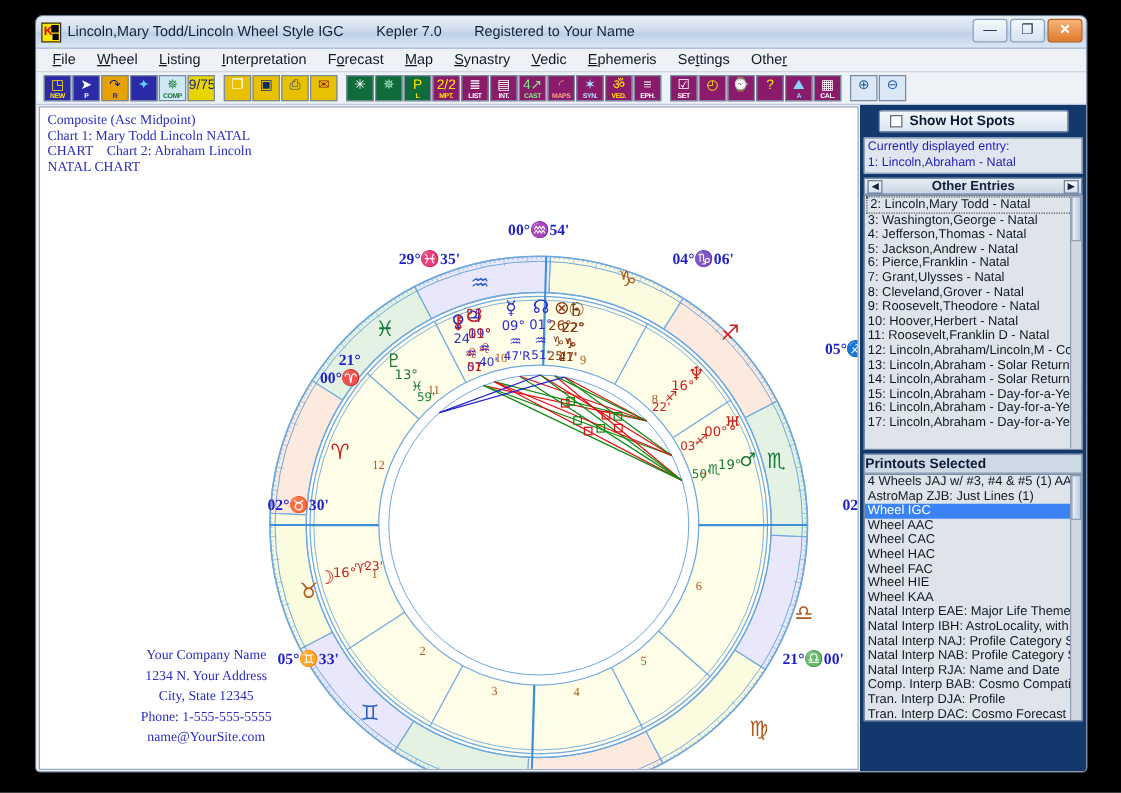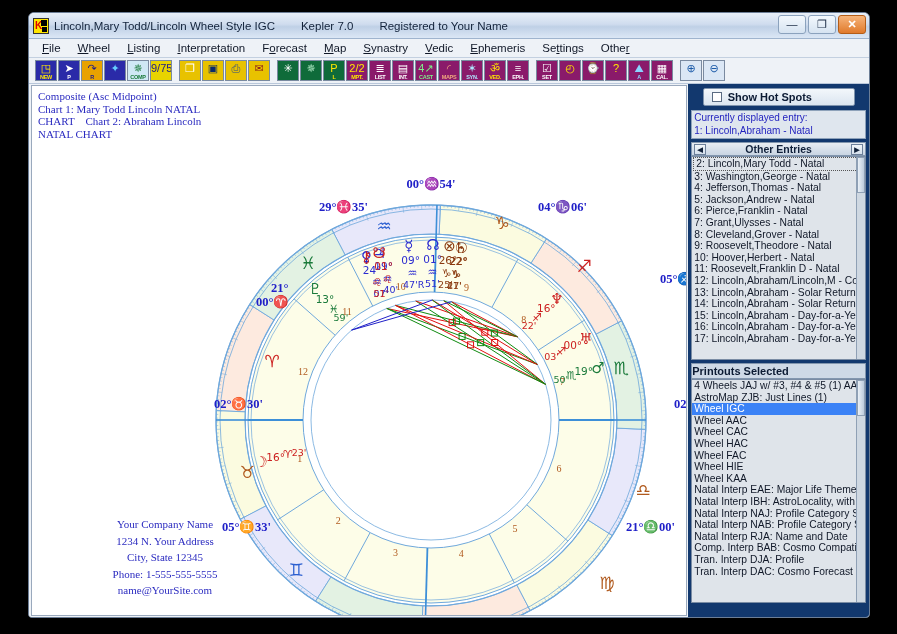--- a/index.html
+++ b/index.html
@@ -179,21 +179,21 @@
     background: #ced9e6; border:1px solid #8296ae;
     line-height: 14px; margin-top: 3px;
   }
   .listbox {
     background: #dfe4ea;
     border: 1px solid #7a8ca4;
     overflow: hidden;
     position: relative;
   }
   #entries-list { height: 204px; }
-  #printouts-list { height: 224px; }
+  #printouts-list { height: 198px; }
   .lrow {
     font-size: 10.3px; color:#101828;
     line-height: 11.6px;
     padding-left: 2px;
     white-space: nowrap;
     overflow: hidden;
     cursor: pointer;
   }
   .lrow.sel-dash { border: 1px dotted #555; margin: 0 1px; }
   .lrow.sel-blue { background: #3b82f6; color:#fff; }

